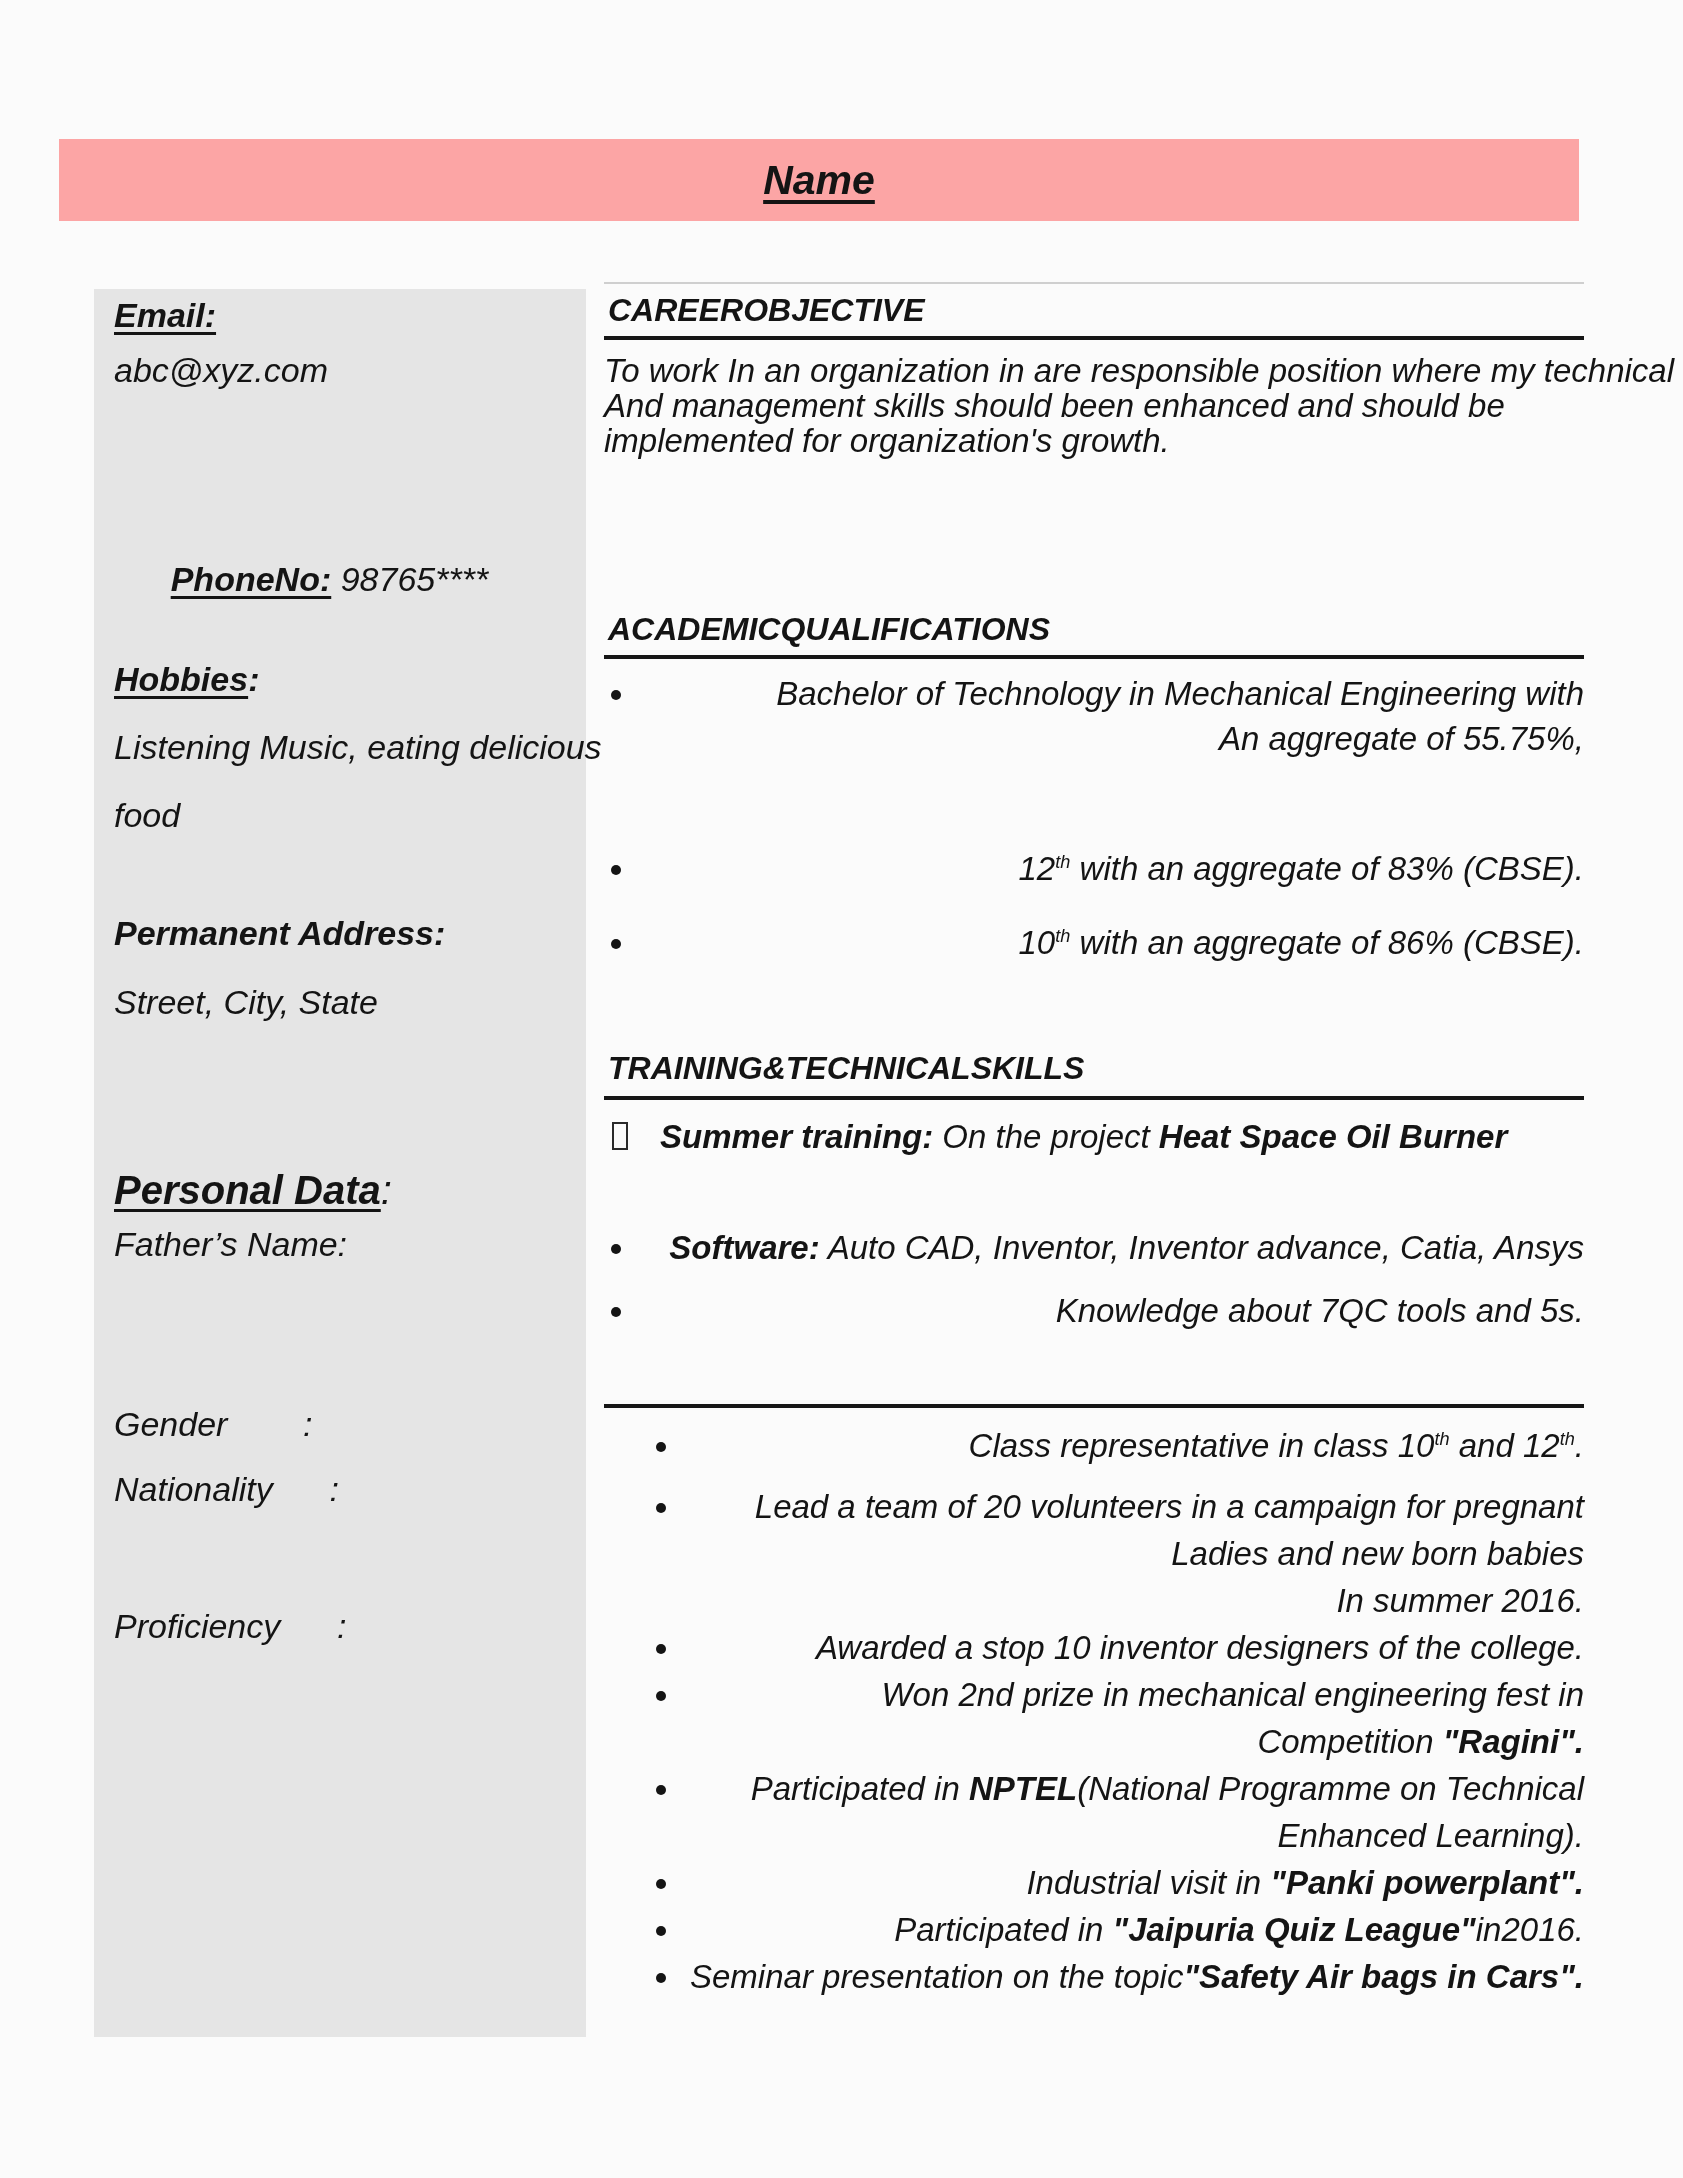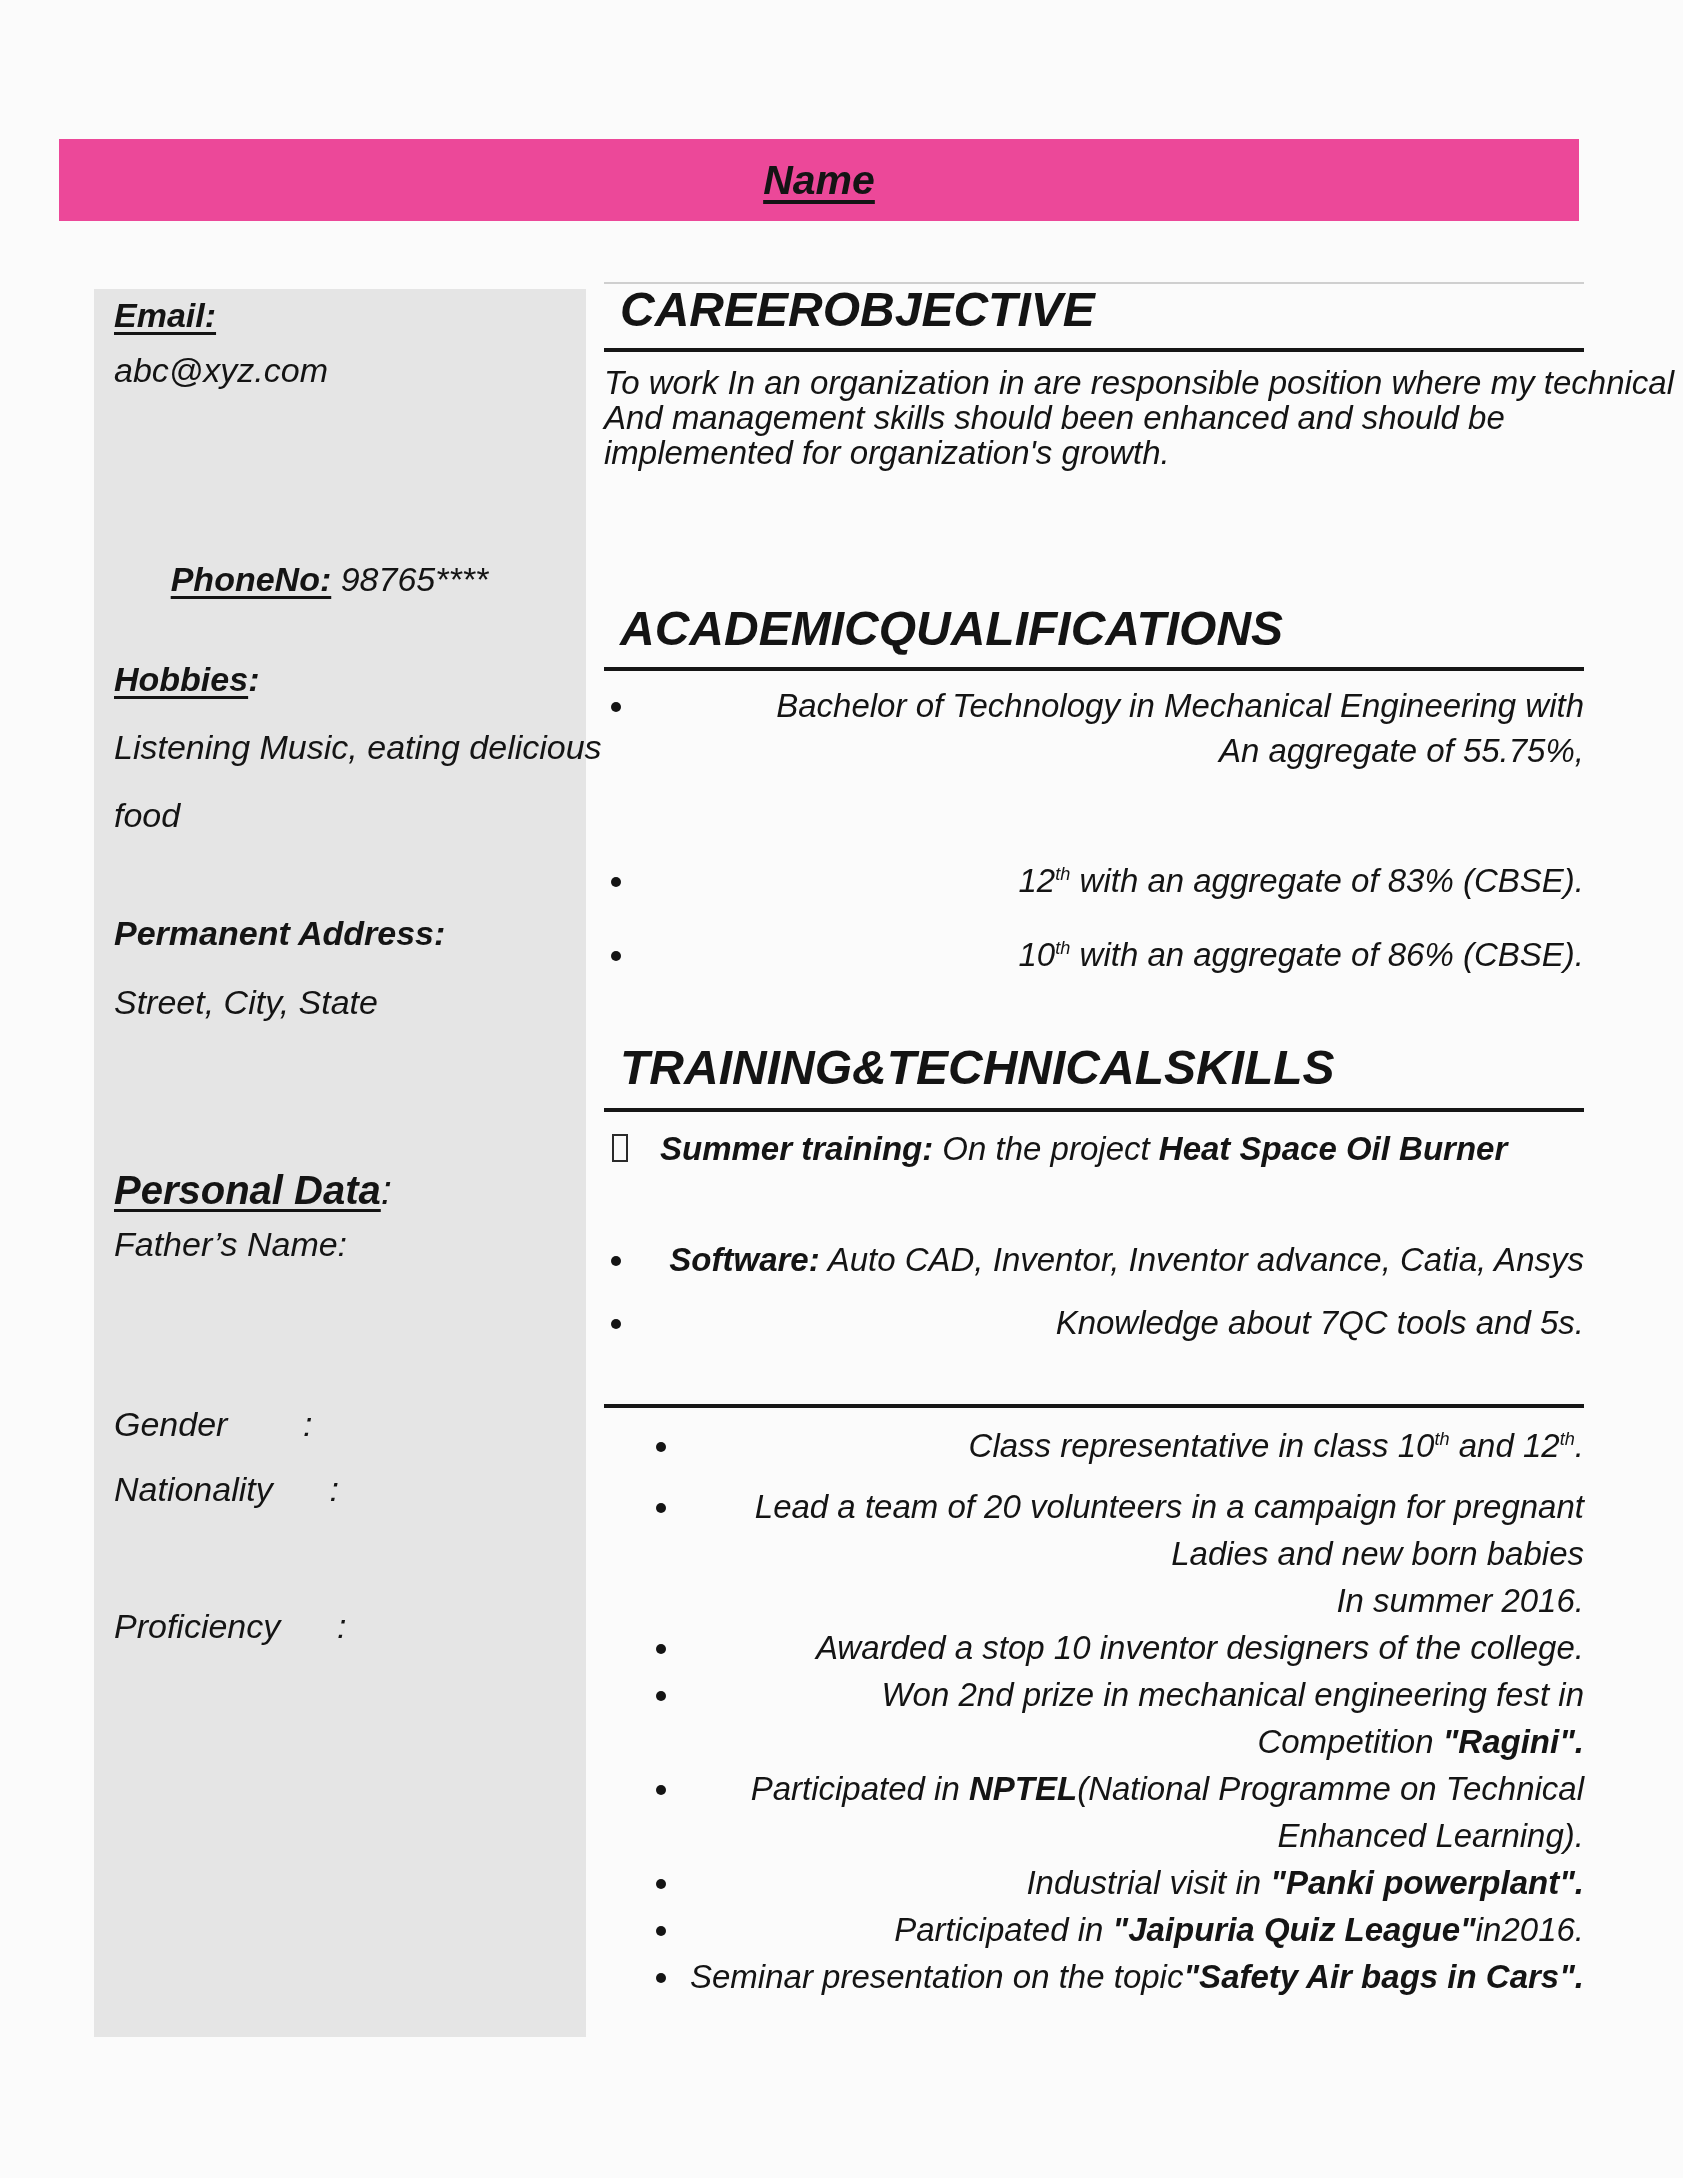--- a/index.html
+++ b/index.html
@@ -9,38 +9,38 @@
     font-style:italic;color:#141414;overflow:hidden;
   }
   .b{font-weight:bold;}
   .u{text-decoration:underline;text-underline-offset:5px;text-decoration-thickness:3px;}
   .pre{white-space:pre;}
   .nowrap{white-space:nowrap;}
 
   
   .header-bar{
     position:absolute;left:59px;top:139px;width:1520px;height:82px;
-    background:#ec4899;display:flex;align-items:center;justify-content:center;
+    background:#fca5a5;display:flex;align-items:center;justify-content:center;
   }
   .name-title{font-size:41px;font-weight:bold;text-decoration:underline;text-underline-offset:6px;text-decoration-thickness:4px;}
 
   
   .sidebar{
     position:absolute;left:94px;top:289px;width:492px;height:1748px;
     background:#e5e5e5;box-sizing:border-box;font-size:34px;
   }
   .sb{position:absolute;left:20px;right:14px;line-height:40px;}
   .personal-heading{font-size:40px;}
 
   
   .section{position:absolute;left:604px;width:980px;}
   .thin-rule{height:0;border-top:2px solid #cfcfcf;}
   .thick-rule{height:4px;background:#161616;}
   h2{
-    margin:16px;font-size:48px;line-height:44px;font-weight:bold;font-style:italic;
+    margin:4px;font-size:32px;line-height:44px;font-weight:bold;font-style:italic;
     letter-spacing:0px;
   }
   .sec-body{font-size:33px;}
   .para{margin-top:13px;line-height:35px;}
 
   ul{margin:0;padding:0;list-style:disc outside;text-align:right;}
   li{line-height:45px;}
   .ac-list{margin-top:12px;padding-left:34px;}
   .ac-list li{margin:0;}
   .ac-b2{margin-top:85px !important;}

